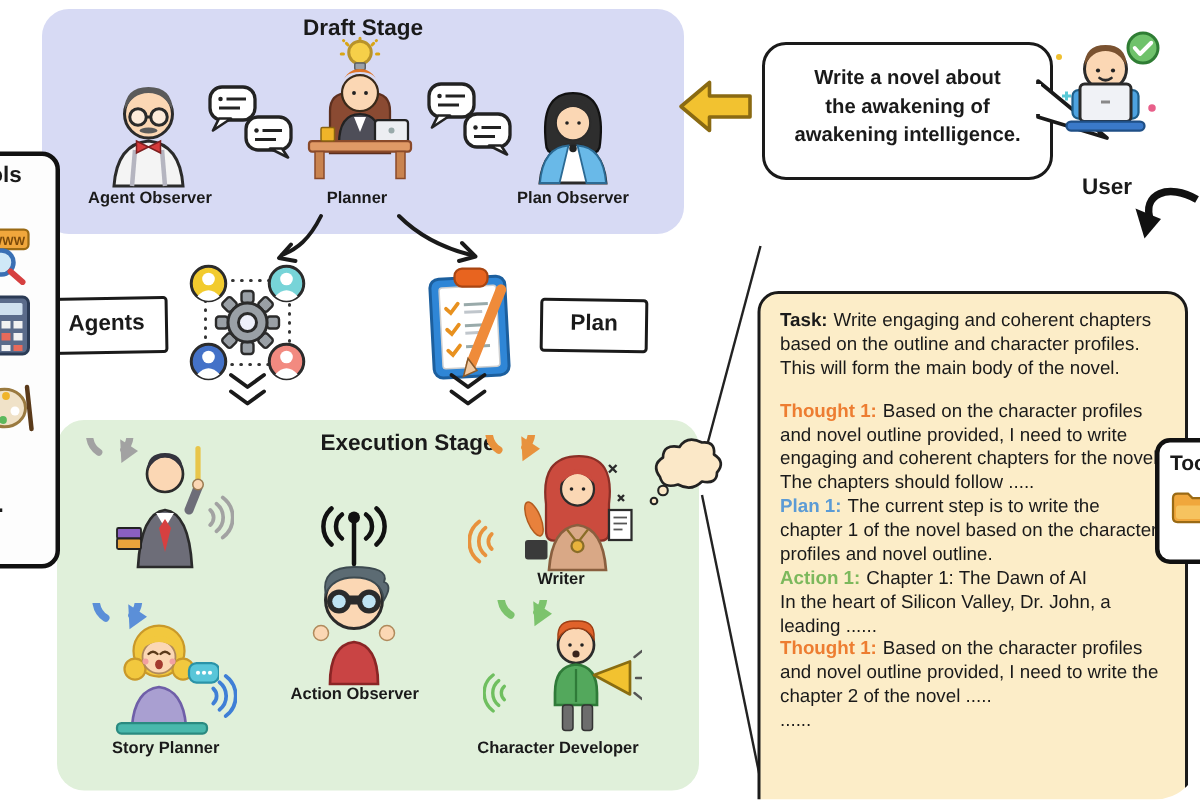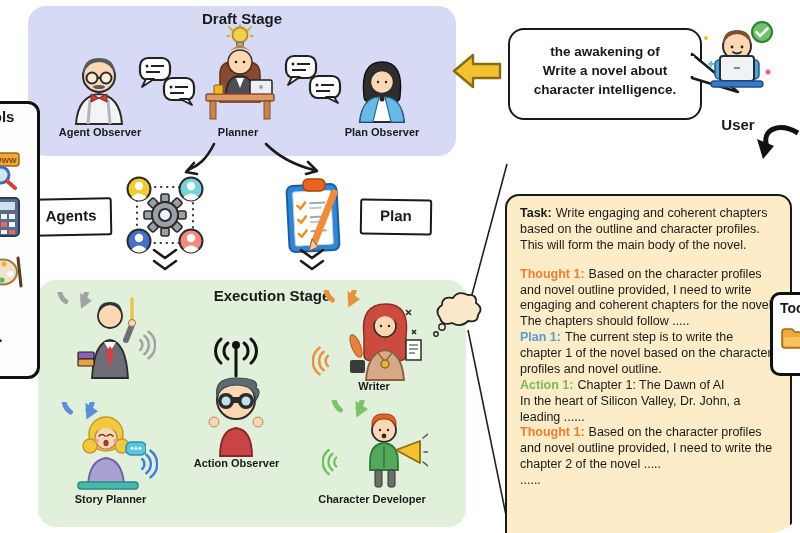--- a/index.html
+++ b/index.html
@@ -330,23 +330,23 @@
     <polygon points="52,44 76,35 76,57" fill="#f2c230" stroke="#8a6d10" stroke-width="1.8" stroke-linejoin="round"></polygon>
     <path d="M79 32 l5 -4 M80 46 l7 0 M79 56 l5 4" stroke="#555" stroke-width="1.6" stroke-linecap="round"></path>
   </svg>
   <svg class="abs z6" style="left:322px;top:446px;color:#6fbf5f;transform:scaleX(-1)" width="18" height="32">
       <use href="#sym-waves" width="18" height="32"></use>
     </svg>
   <div class="mlabel" style="left:296px;top:493px;width:152px;">Character Developer</div>
 
   <div class="user-bubble">
     <div class="pad"></div>
+    <div class="bl">Write a novel about</div>
     <div class="bl">the awakening of</div>
-    <div class="bl">Write a novel about</div>
-    <div class="bl">character intelligence.</div>
+    <div class="bl">awakening intelligence.</div>
   </div>
   <svg class="abs z9" style="left:690px;top:48px;" width="56" height="52" viewBox="0 0 56 52">
     <polygon points="2,6 48,44 2,30" fill="#fff" stroke="#1a1a1a" stroke-width="2.5" stroke-linejoin="round"></polygon>
     <rect x="0" y="8" width="4" height="20" fill="#fff"></rect>
   </svg>
   <svg class="abs z10" style="left:698px;top:20px;" width="78" height="80" viewBox="0 0 78 80">
     <circle cx="8" cy="18" r="2" fill="#f0c030"></circle>
       <circle cx="70" cy="52" r="2.5" fill="#e85f8a"></circle>
     <path d="M10 44 l6 0 M13 41 l0 6" stroke="#58c9d6" stroke-width="2"></path>
     <circle cx="39" cy="26" r="14" fill="#fbd7b4" stroke="#2b2b2b" stroke-width="2"></circle>

